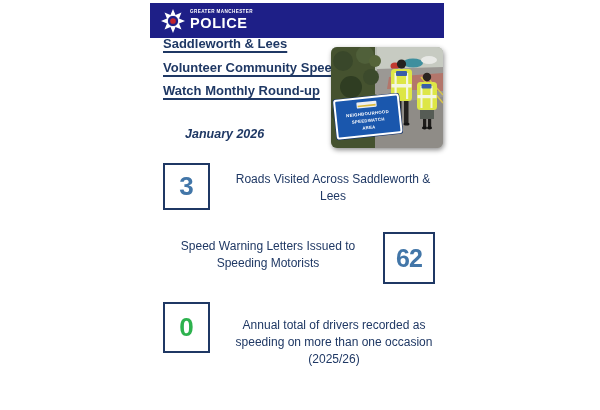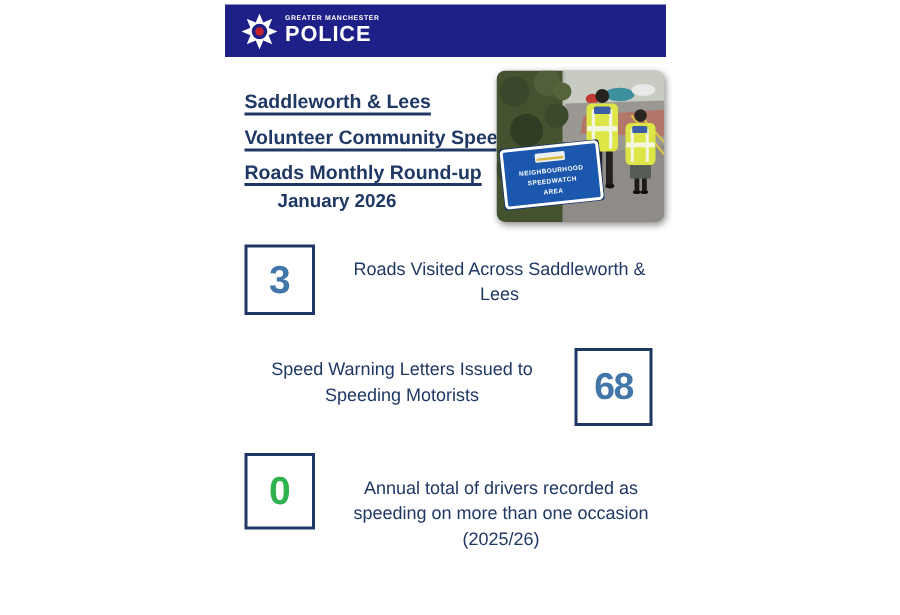--- a/index.html
+++ b/index.html
@@ -16,34 +16,34 @@
 
   
   .header-bar{position:absolute;left:150px;top:3px;width:294px;height:35px;
     background:var(--header-navy);display:flex;align-items:center;padding-left:11px;}
   .crest{width:24px;height:24px;flex:0 0 auto;}
   .brand{margin-left:5px;color:#fff;line-height:1;}
   .brand-small{display:block;font-size:4.6px;font-weight:bold;letter-spacing:.4px;margin-bottom:1px;}
   .brand-large{display:block;font-size:14.5px;font-weight:bold;letter-spacing:.6px;}
 
   
-  .title-block{position:absolute;left:163px;top:60px;width:190px;color:var(--text-navy);}
+  .title-block{position:absolute;left:163px;top:36px;width:190px;color:var(--text-navy);}
   .title-line{display:block;font-size:13px;font-weight:bold;margin-bottom:8.5px;
     text-decoration:underline;text-decoration-thickness:1.5px;text-underline-offset:3px;
     white-space:nowrap;}
 
   
   .photo{position:absolute;left:331px;top:47px;width:112px;height:101px;
     border-radius:6px;overflow:hidden;box-shadow:1px 2px 5px rgba(0,0,0,.45);
     background:#b9beb4;}
   .photo svg{display:block;}
 
   
   .date-line{position:absolute;left:185px;top:127px;font-size:12.5px;font-weight:bold;
-    color:var(--text-navy);}
+    color:var(--text-navy);font-style:italic;}
 
   
   .stat-box{position:absolute;border:2px solid var(--text-navy);background:#fff;
     display:flex;align-items:center;justify-content:center;}
   .stat-num{font-weight:bold;color:var(--number-blue);}
   .stat-label{position:absolute;text-align:center;font-weight:normal;
     color:var(--text-navy);font-size:12px;line-height:17px;}
 
   .box-1{left:163px;top:163px;width:47px;height:47px;}
   .num-1{font-size:26px;}
@@ -73,21 +73,21 @@
     </svg>
     <div class="brand">
       <span class="brand-small">GREATER MANCHESTER</span>
       <span class="brand-large">POLICE</span>
     </div>
   </div>
 
   <div class="title-block">
     <span class="title-line">Saddleworth &amp; Lees</span>
     <span class="title-line">Volunteer Community Speed</span>
-    <span class="title-line">Roads Monthly Round-up</span>
+    <span class="title-line">Watch Monthly Round-up</span>
   </div>
 
   <div class="photo">
     <svg width="112" height="101" viewBox="0 0 112 101">
 
       <rect x="0" y="0" width="112" height="101" fill="#b9beb4"></rect>
       <rect x="46" y="0" width="66" height="26" fill="#c7cbc2"></rect>
       <ellipse cx="82" cy="16" rx="10" ry="4.5" fill="#3e8f9e"></ellipse>
       <ellipse cx="98" cy="13" rx="8" ry="4" fill="#e8e9e6"></ellipse>
       <ellipse cx="64" cy="19" rx="4.5" ry="3.5" fill="#c23a30"></ellipse>
@@ -149,21 +149,21 @@
 
   <div class="date-line">January 2026</div>
 
   <div class="stat-box box-1">
     <span class="stat-num num-1">3</span>
   </div>
   <div class="stat-label label-1">Roads Visited Across Saddleworth &amp; Lees</div>
 
   <div class="stat-label label-2">Speed Warning Letters Issued to Speeding Motorists</div>
   <div class="stat-box box-2">
-    <span class="stat-num num-2">68</span>
+    <span class="stat-num num-2">62</span>
   </div>
 
   <div class="stat-box box-3">
     <span class="stat-num num-3">0</span>
   </div>
   <div class="stat-label label-3">Annual total of drivers recorded as speeding on more than one occasion (2025/26)</div>
 
 </div>
 
 </body></html>

